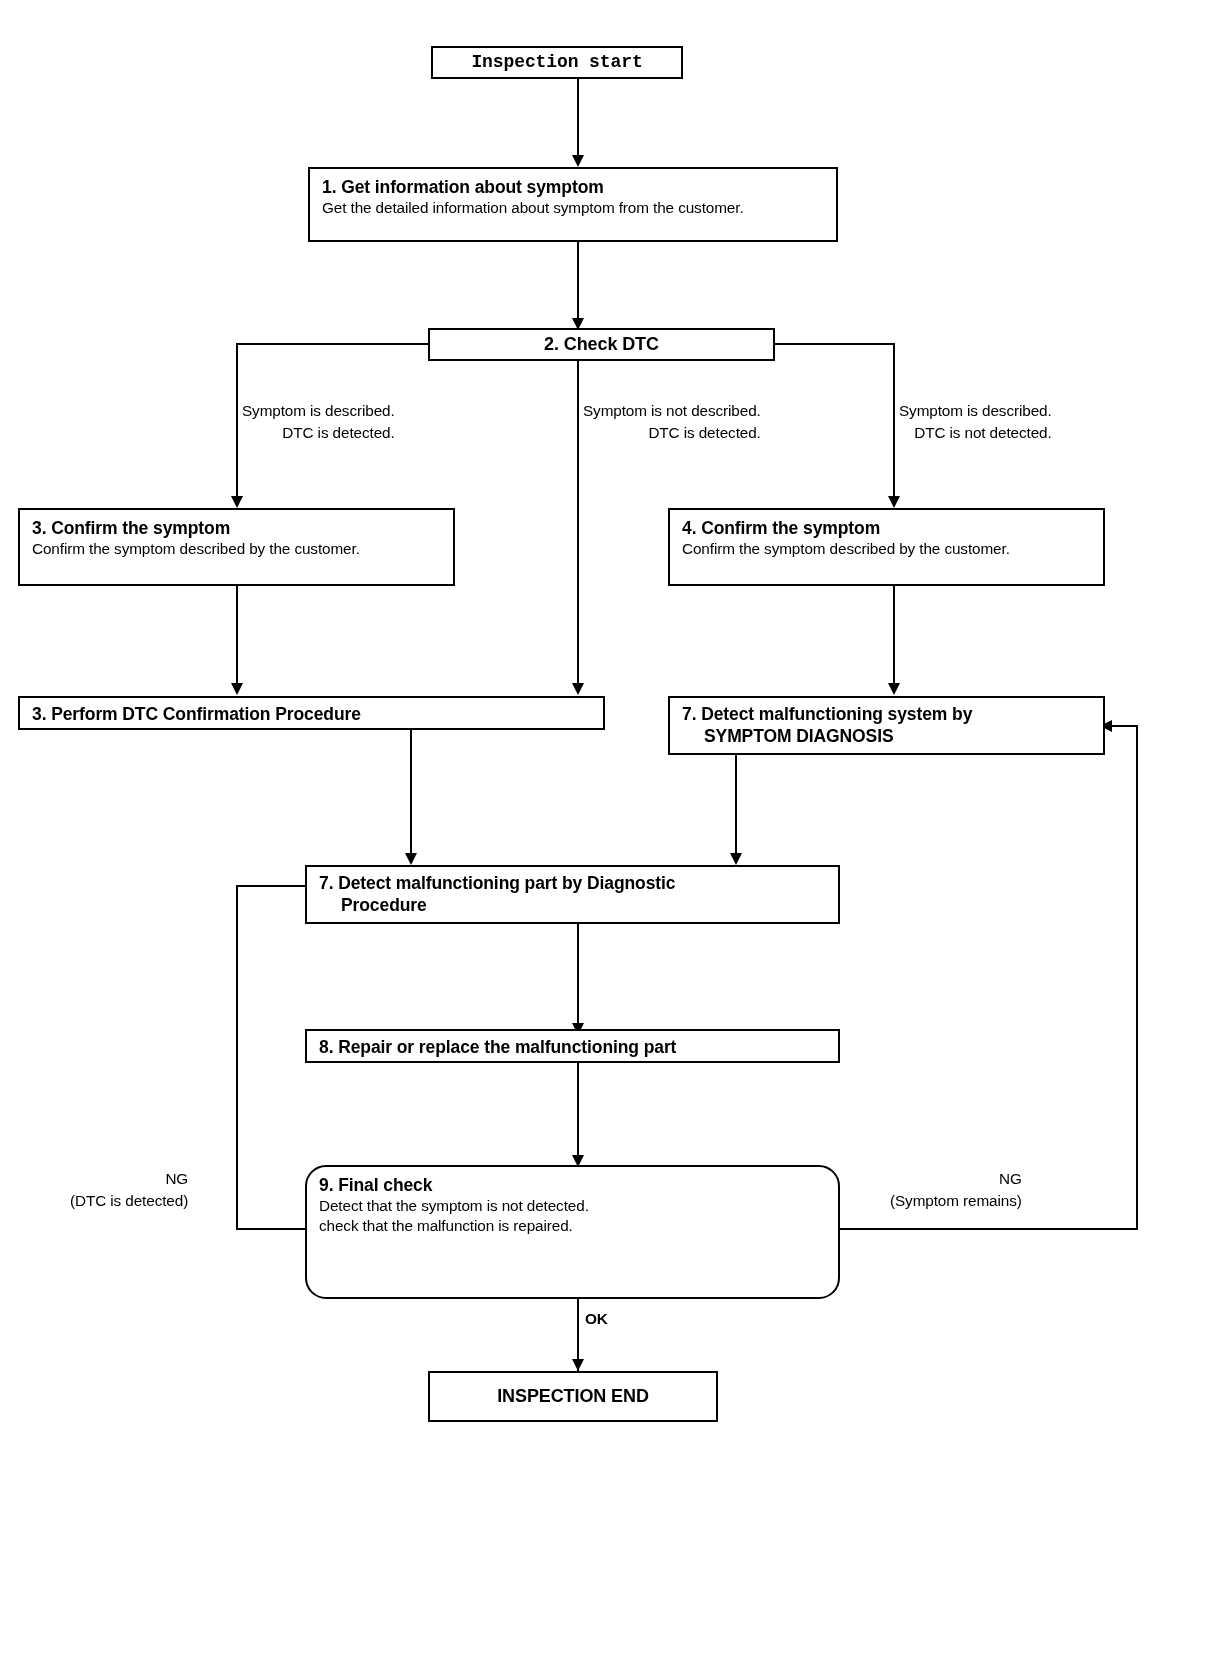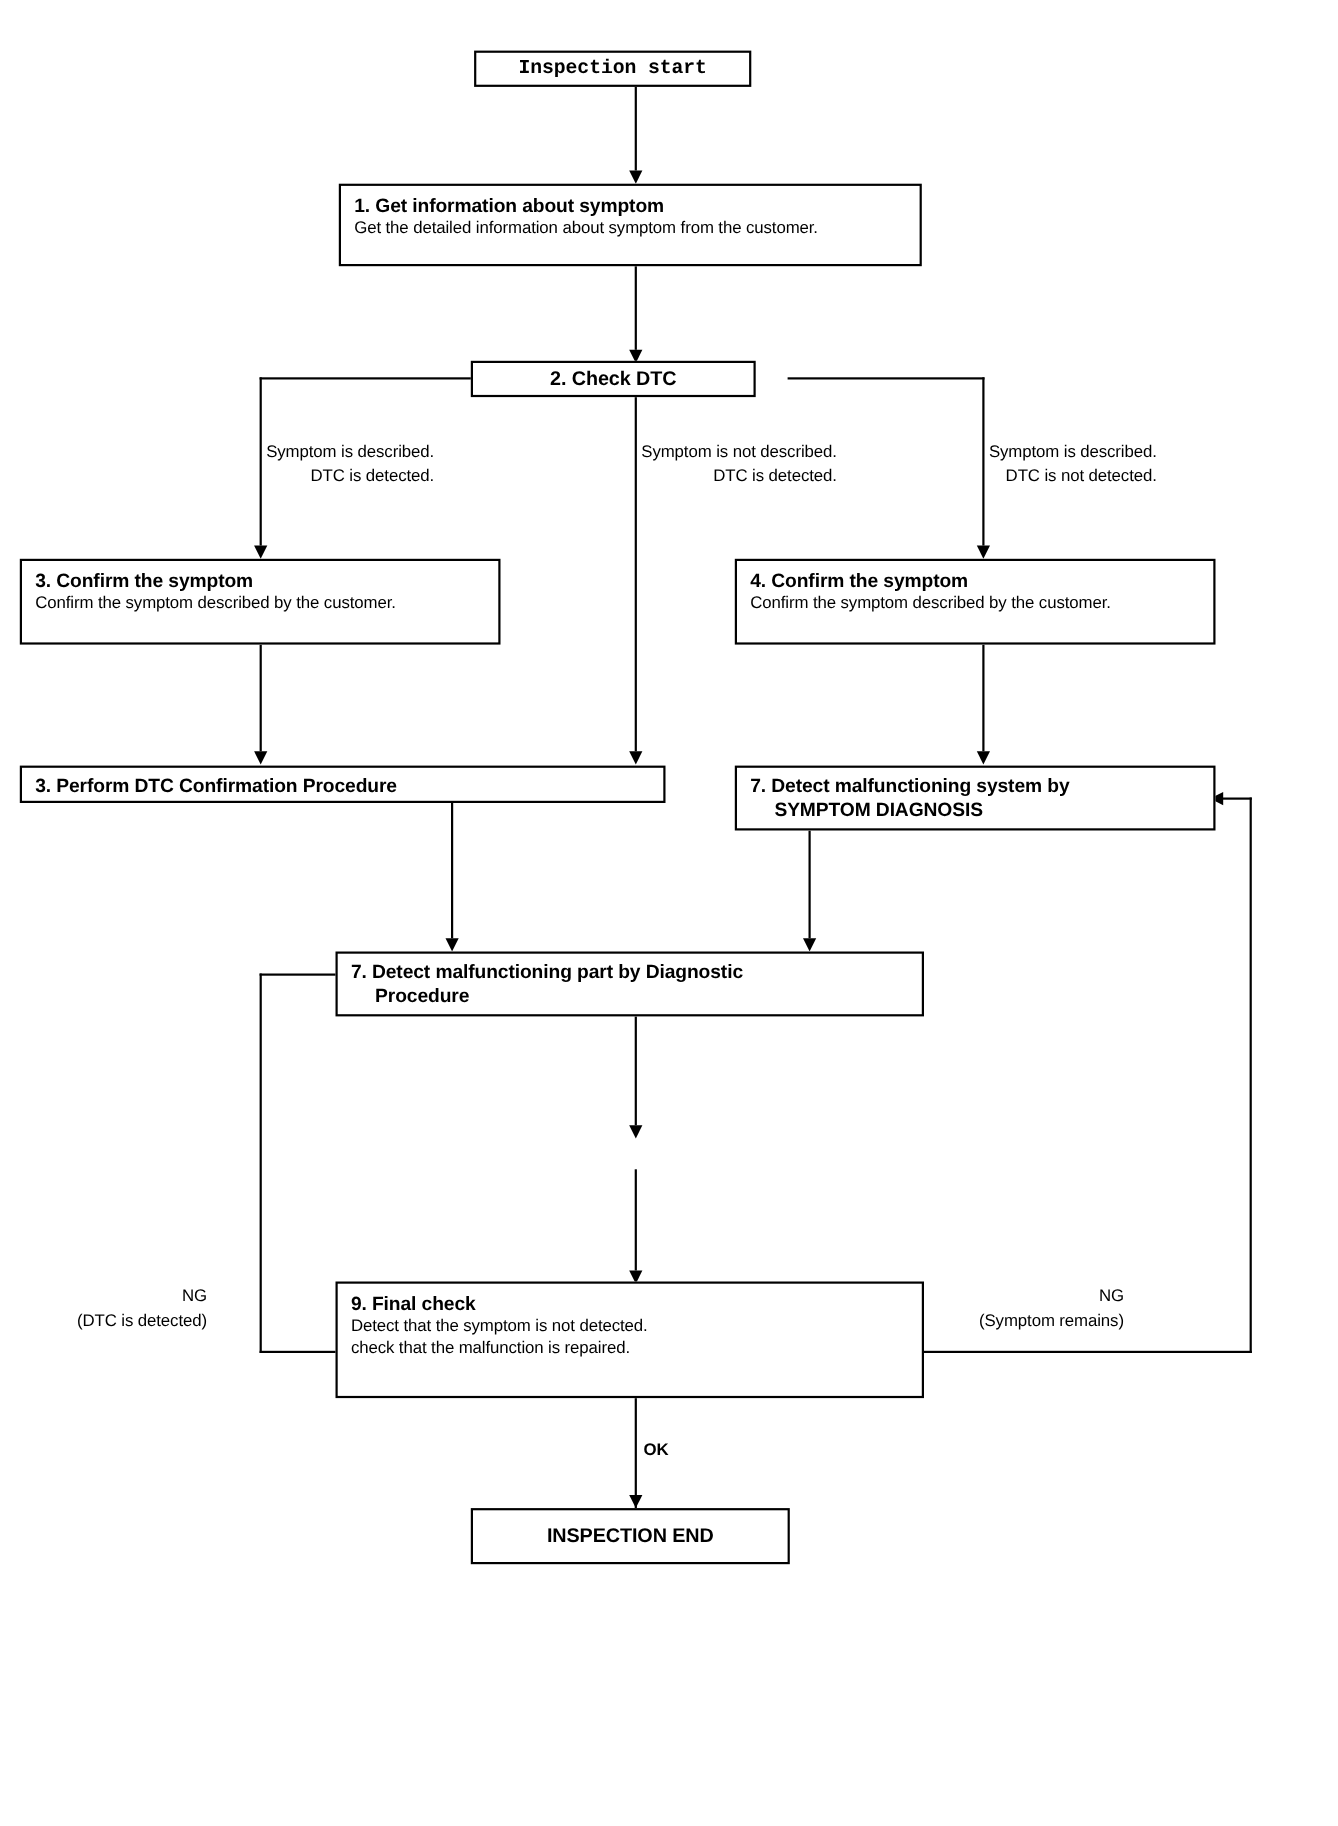--- a/index.html
+++ b/index.html
@@ -113,21 +113,21 @@
   <div class="arrow-down" style="left:572px; top:155px;"></div>
 
   <div class="node pad" style="left:308px; top:167px; width:530px; height:75px;">
     <div class="title">1. Get information about symptom</div>
     <div class="body">Get the detailed information about symptom from the customer.</div>
   </div>
 
   <div class="vline" style="left:577px; top:242px; height:76px;"></div>
   <div class="arrow-down" style="left:572px; top:318px;"></div>
 
-  <div class="node center" style="left:428px; top:328px; width:259px; height:33px;">
+  <div class="node center" style="left:428px; top:328px; width:347px; height:33px;">
     <span class="title">2. Check DTC</span>
   </div>
 
   <div class="hline" style="left:236px; top:343px; width:194px;"></div>
   <div class="hline" style="left:716px; top:343px; width:179px;"></div>
 
   <div class="vline" style="left:236px; top:343px; height:153px;"></div>
   <div class="arrow-down" style="left:231px; top:496px;"></div>
 
   <div class="vline" style="left:577px; top:361px; height:322px;"></div>
@@ -175,25 +175,28 @@
   <div class="arrow-down" style="left:730px; top:853px;"></div>
 
   <div class="node pad" style="left:305px; top:865px; width:535px; height:59px; padding-top:5px;">
     <div class="title">7. Detect malfunctioning part by Diagnostic</div>
     <div class="title" style="padding-left:22px;">Procedure</div>
   </div>
 
   <div class="vline" style="left:577px; top:924px; height:99px;"></div>
   <div class="arrow-down" style="left:572px; top:1023px;"></div>
 
+  <div class="node pad" style="left:305px; top:1029px; width:535px; height:34px; padding-top:5px;">
+    <div class="title">8. Repair or replace the malfunctioning part</div>
+  </div>
 
   <div class="vline" style="left:577px; top:1063px; height:92px;"></div>
   <div class="arrow-down" style="left:572px; top:1155px;"></div>
 
-  <div class="node pad" style="left:305px; top:1165px; width:535px; height:106px;">
+  <div class="node pad" style="left:305px; top:1165px; width:535px; height:134px;border-radius:21px;">
     <div class="title">9. Final check</div>
     <div class="body">Detect that the symptom is not detected.</div>
     <div class="body">check that the malfunction is repaired.</div>
   </div>
 
   <div class="hline" style="left:236px; top:1228px; width:71px;"></div>
   <div class="vline" style="left:236px; top:885px; height:345px;"></div>
   <div class="hline" style="left:236px; top:885px; width:71px;"></div>
 
   <div class="edge-label" style="left:70px; top:1168px;">NG

